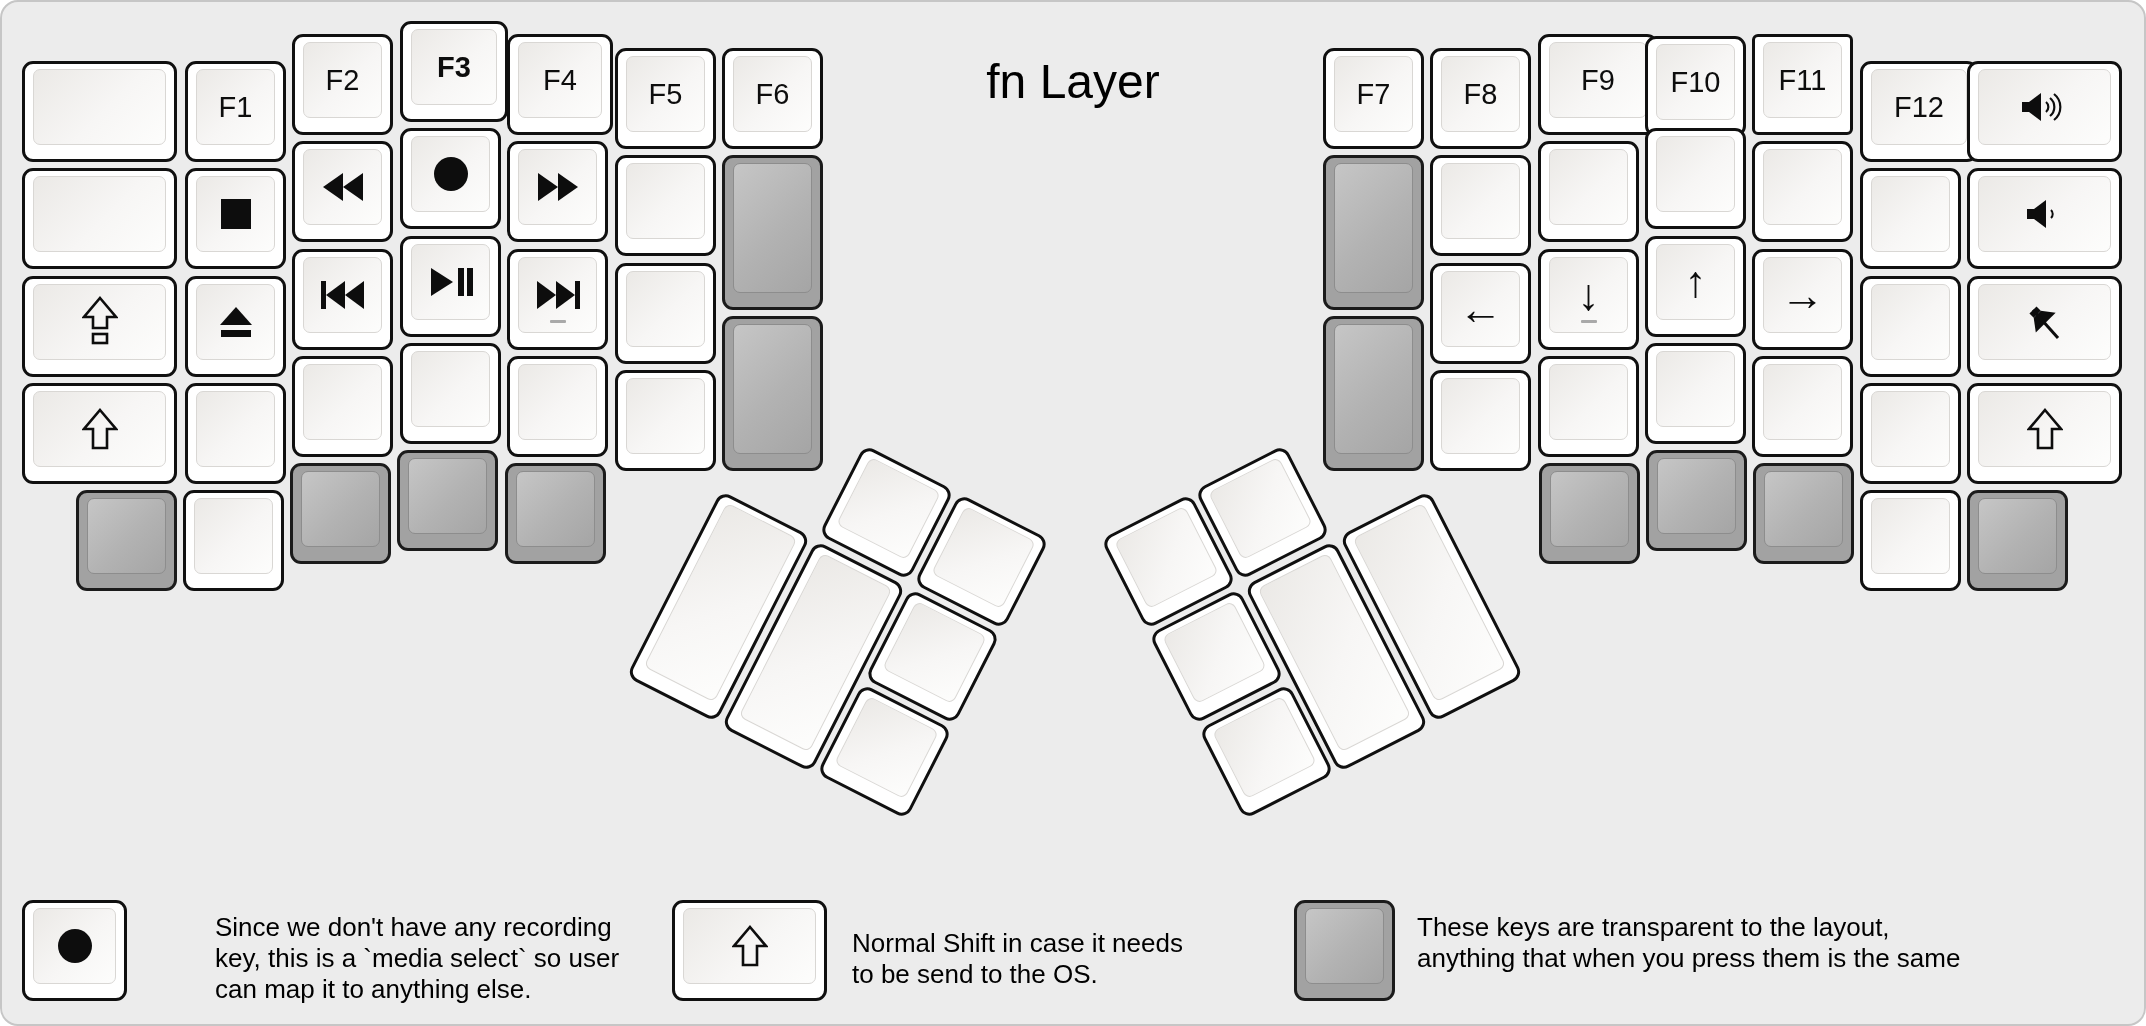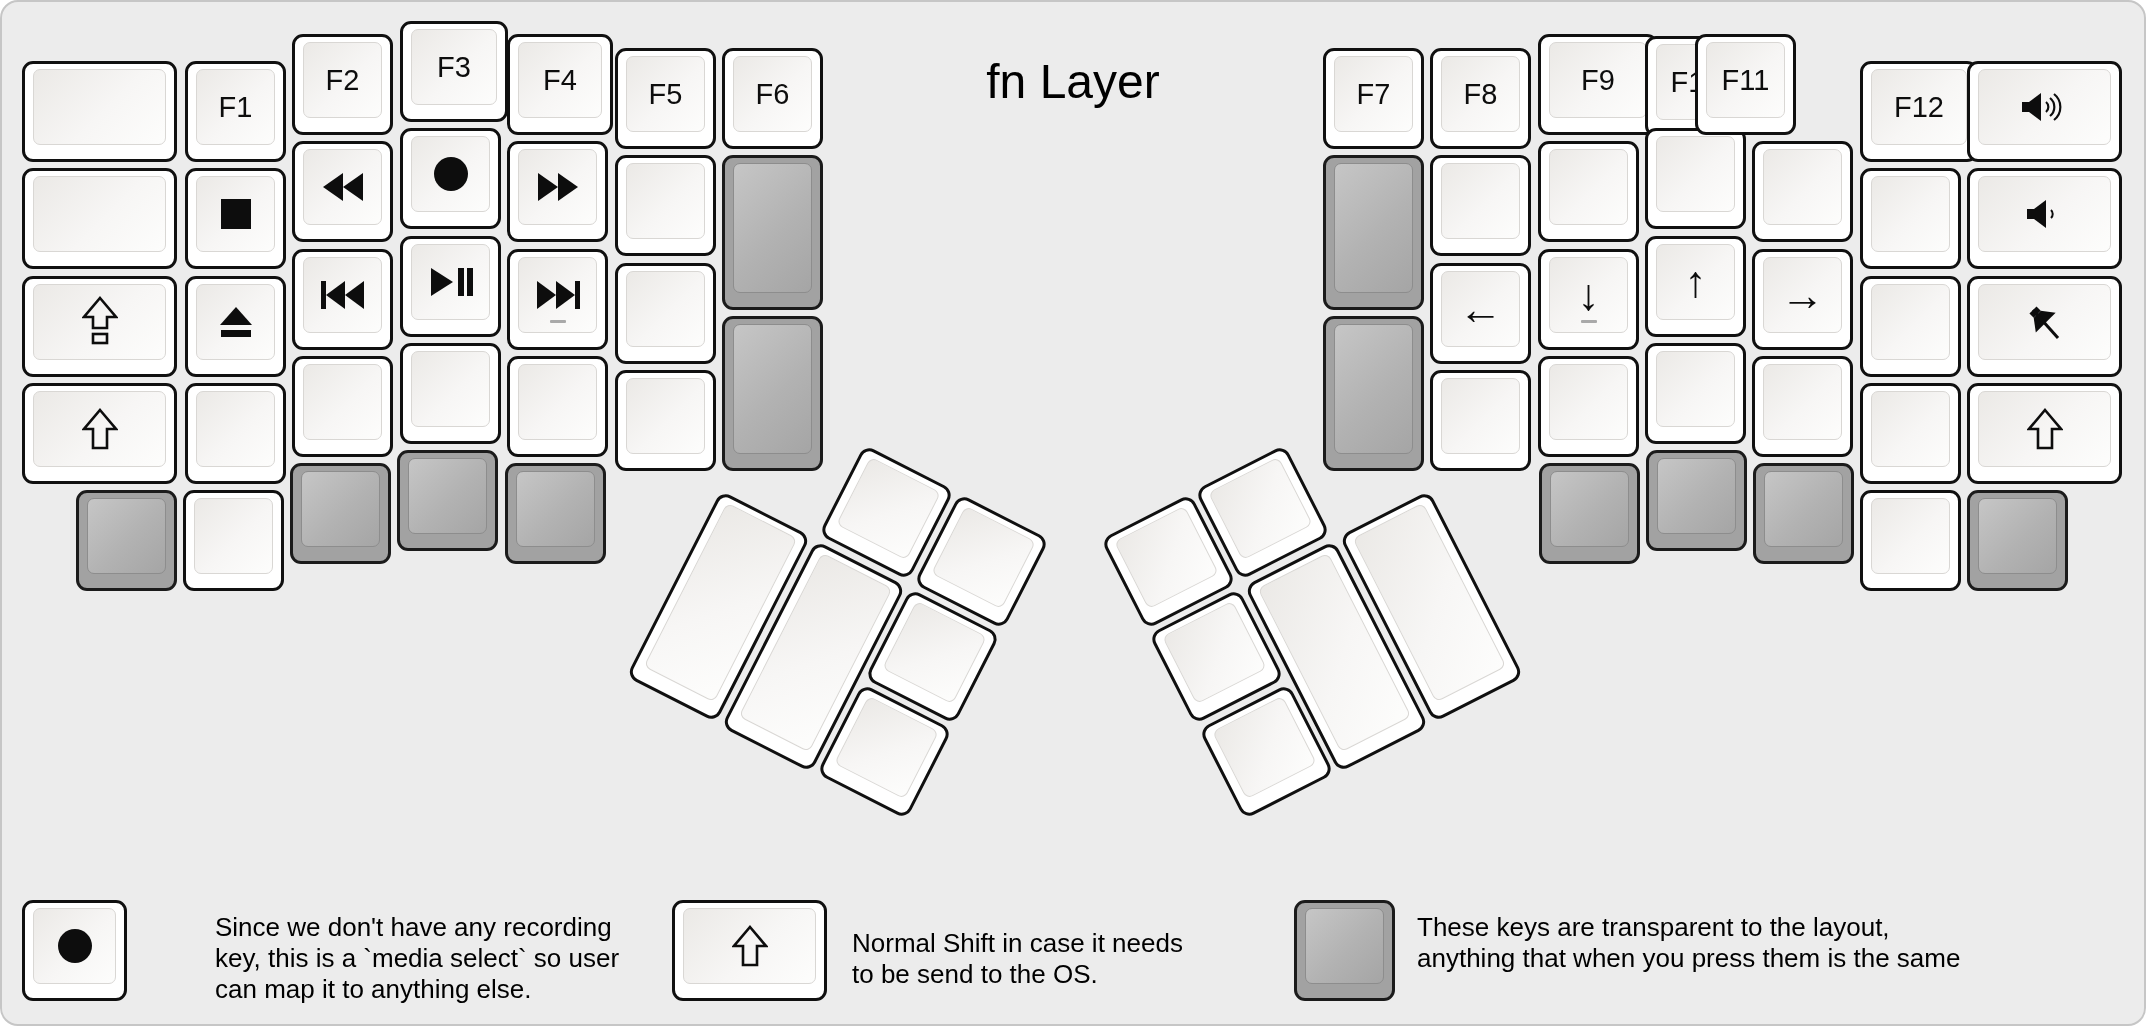--- a/index.html
+++ b/index.html
@@ -118,21 +118,21 @@
               <rect x="0" y="1" width="5" height="28" fill="#0d0d0d"></rect>
               <path d="M24 1 L5 15 L24 29 Z" fill="#0d0d0d"></path>
               <path d="M43 1 L24 15 L43 29 Z" fill="#0d0d0d"></path>
             </svg>
           </span>
         </div>
       </div>
       <div class="key" style="left: 290px; top: 354px; width: 101px; height: 101px;">
         <div class="cap"></div>
       </div>
-      <div class="key" style="left: 398px; top: 19px; width: 108px; height: 101px;">
+      <div class="key" style="left: 398px; top: 19px; width: 108px; height: 101px; font-weight: bold;">
         <div class="cap">
           <span class="klabel">F3</span>
         </div>
       </div>
       <div class="key" style="left: 398px; top: 126px; width: 101px; height: 101px;">
         <div class="cap">
           <span class="icon">
             <svg width="38" height="38" viewBox="0 0 38 38">
               <circle cx="19" cy="19" r="17" fill="#0d0d0d"></circle>
             </svg>
@@ -300,21 +300,21 @@
       <div class="key" style="left: 1643px; top: 234px; width: 101px; height: 101px;">
         <div class="cap">
           <span class="icon">
             <span class="arrow">↑</span>
           </span>
         </div>
       </div>
       <div class="key" style="left: 1643px; top: 341px; width: 101px; height: 101px;">
         <div class="cap"></div>
       </div>
-      <div class="key" style="left: 1693px; top: 32px; width: 101px; height: 101px;">
+      <div class="key" style="left: 1750px; top: 32px; width: 101px; height: 101px; border-radius: 6px;">
         <div class="cap">
           <span class="klabel">F11</span>
         </div>
       </div>
       <div class="key" style="left: 1750px; top: 139px; width: 101px; height: 101px;">
         <div class="cap"></div>
       </div>
       <div class="key" style="left: 1750px; top: 247px; width: 101px; height: 101px;">
         <div class="cap">
           <span class="icon">

